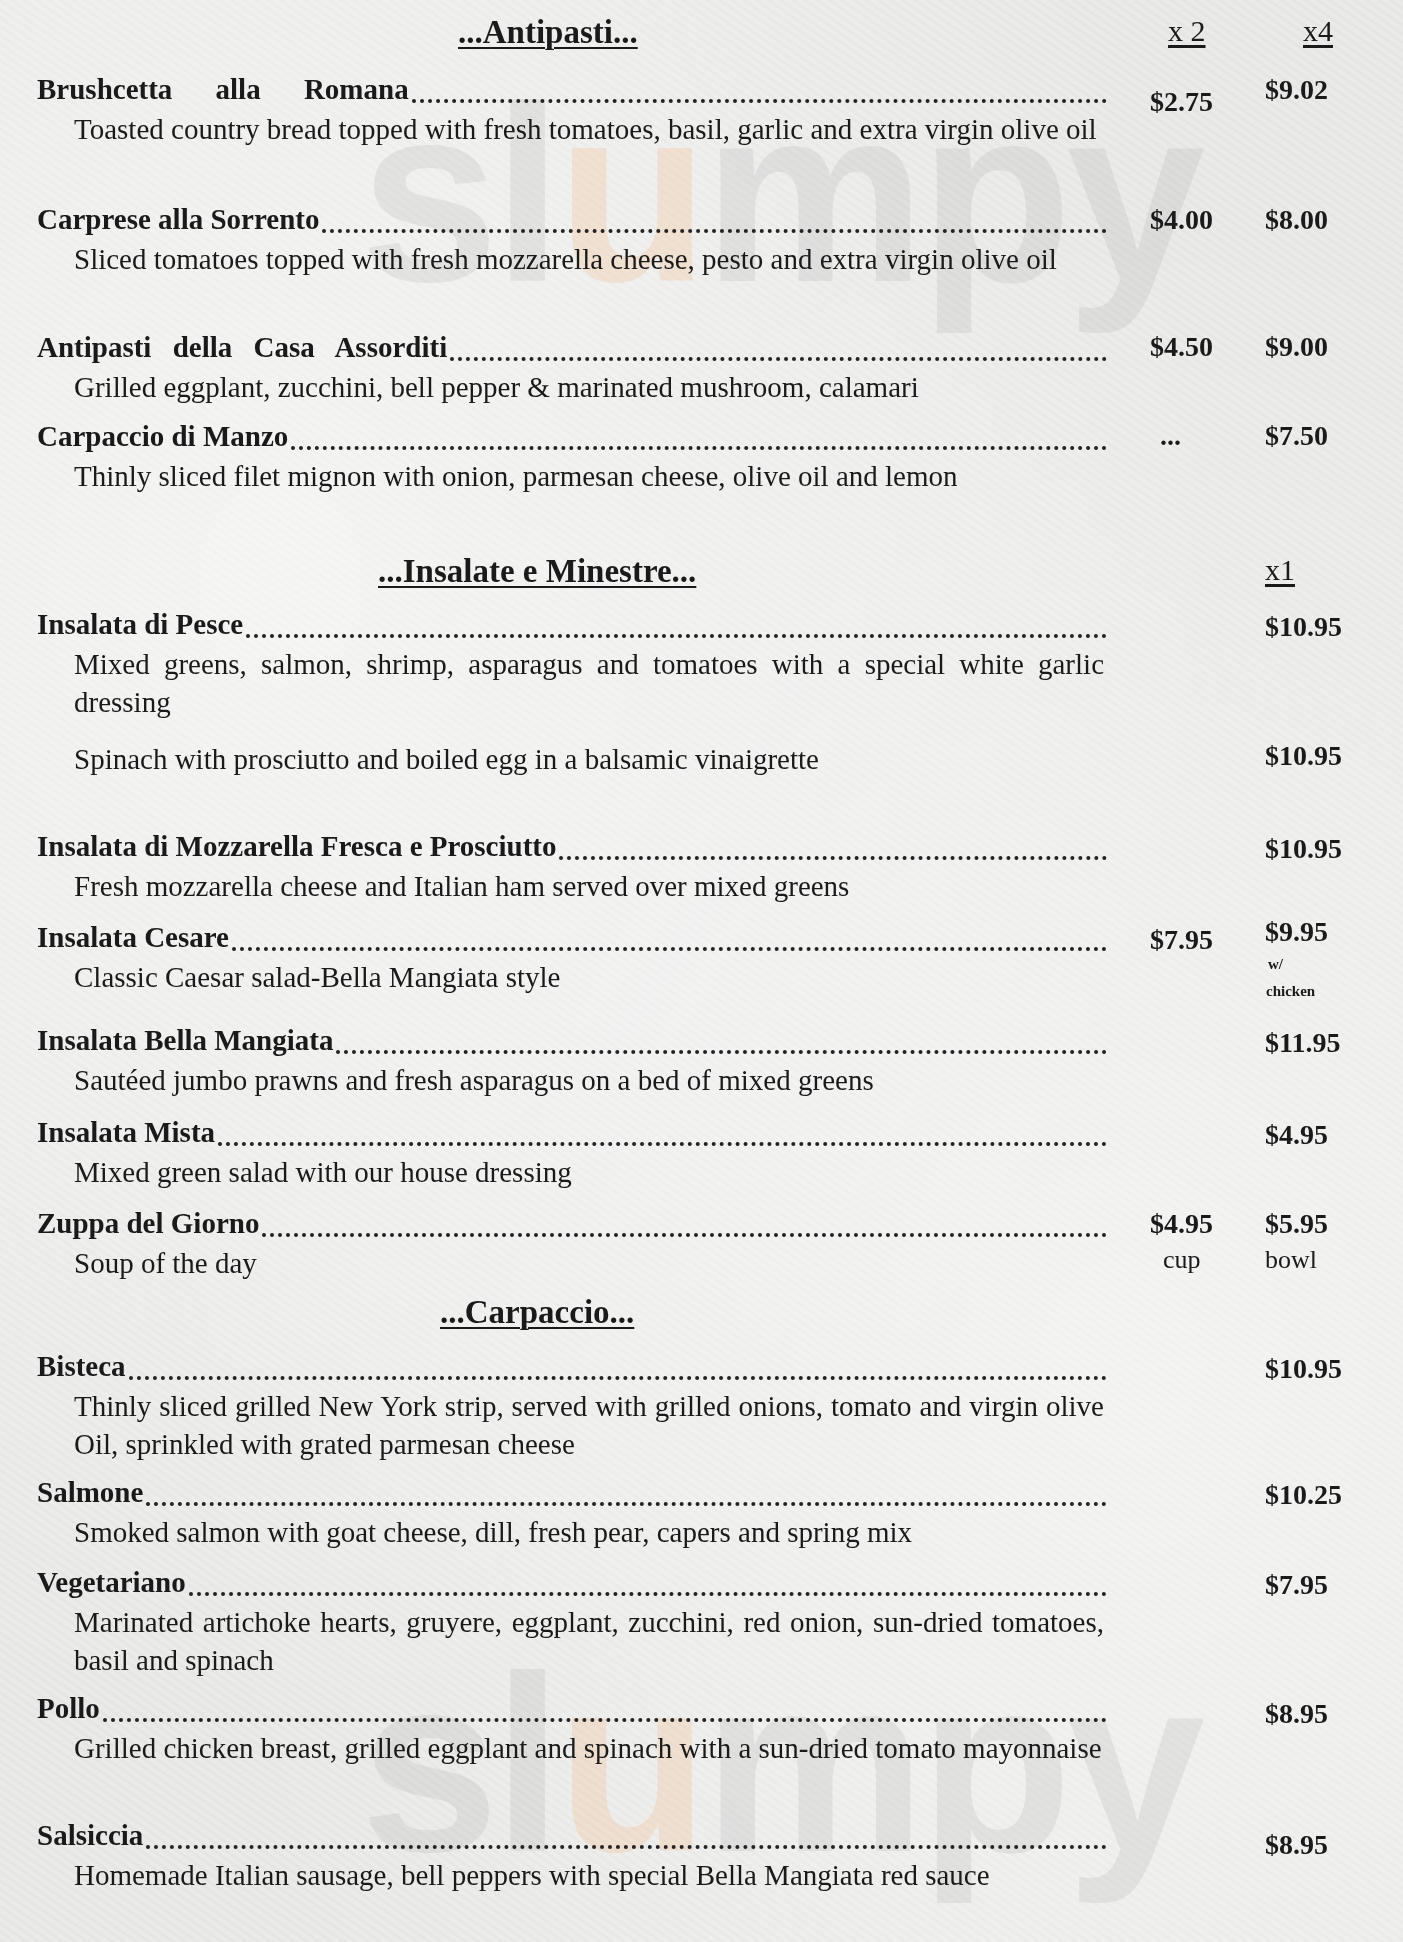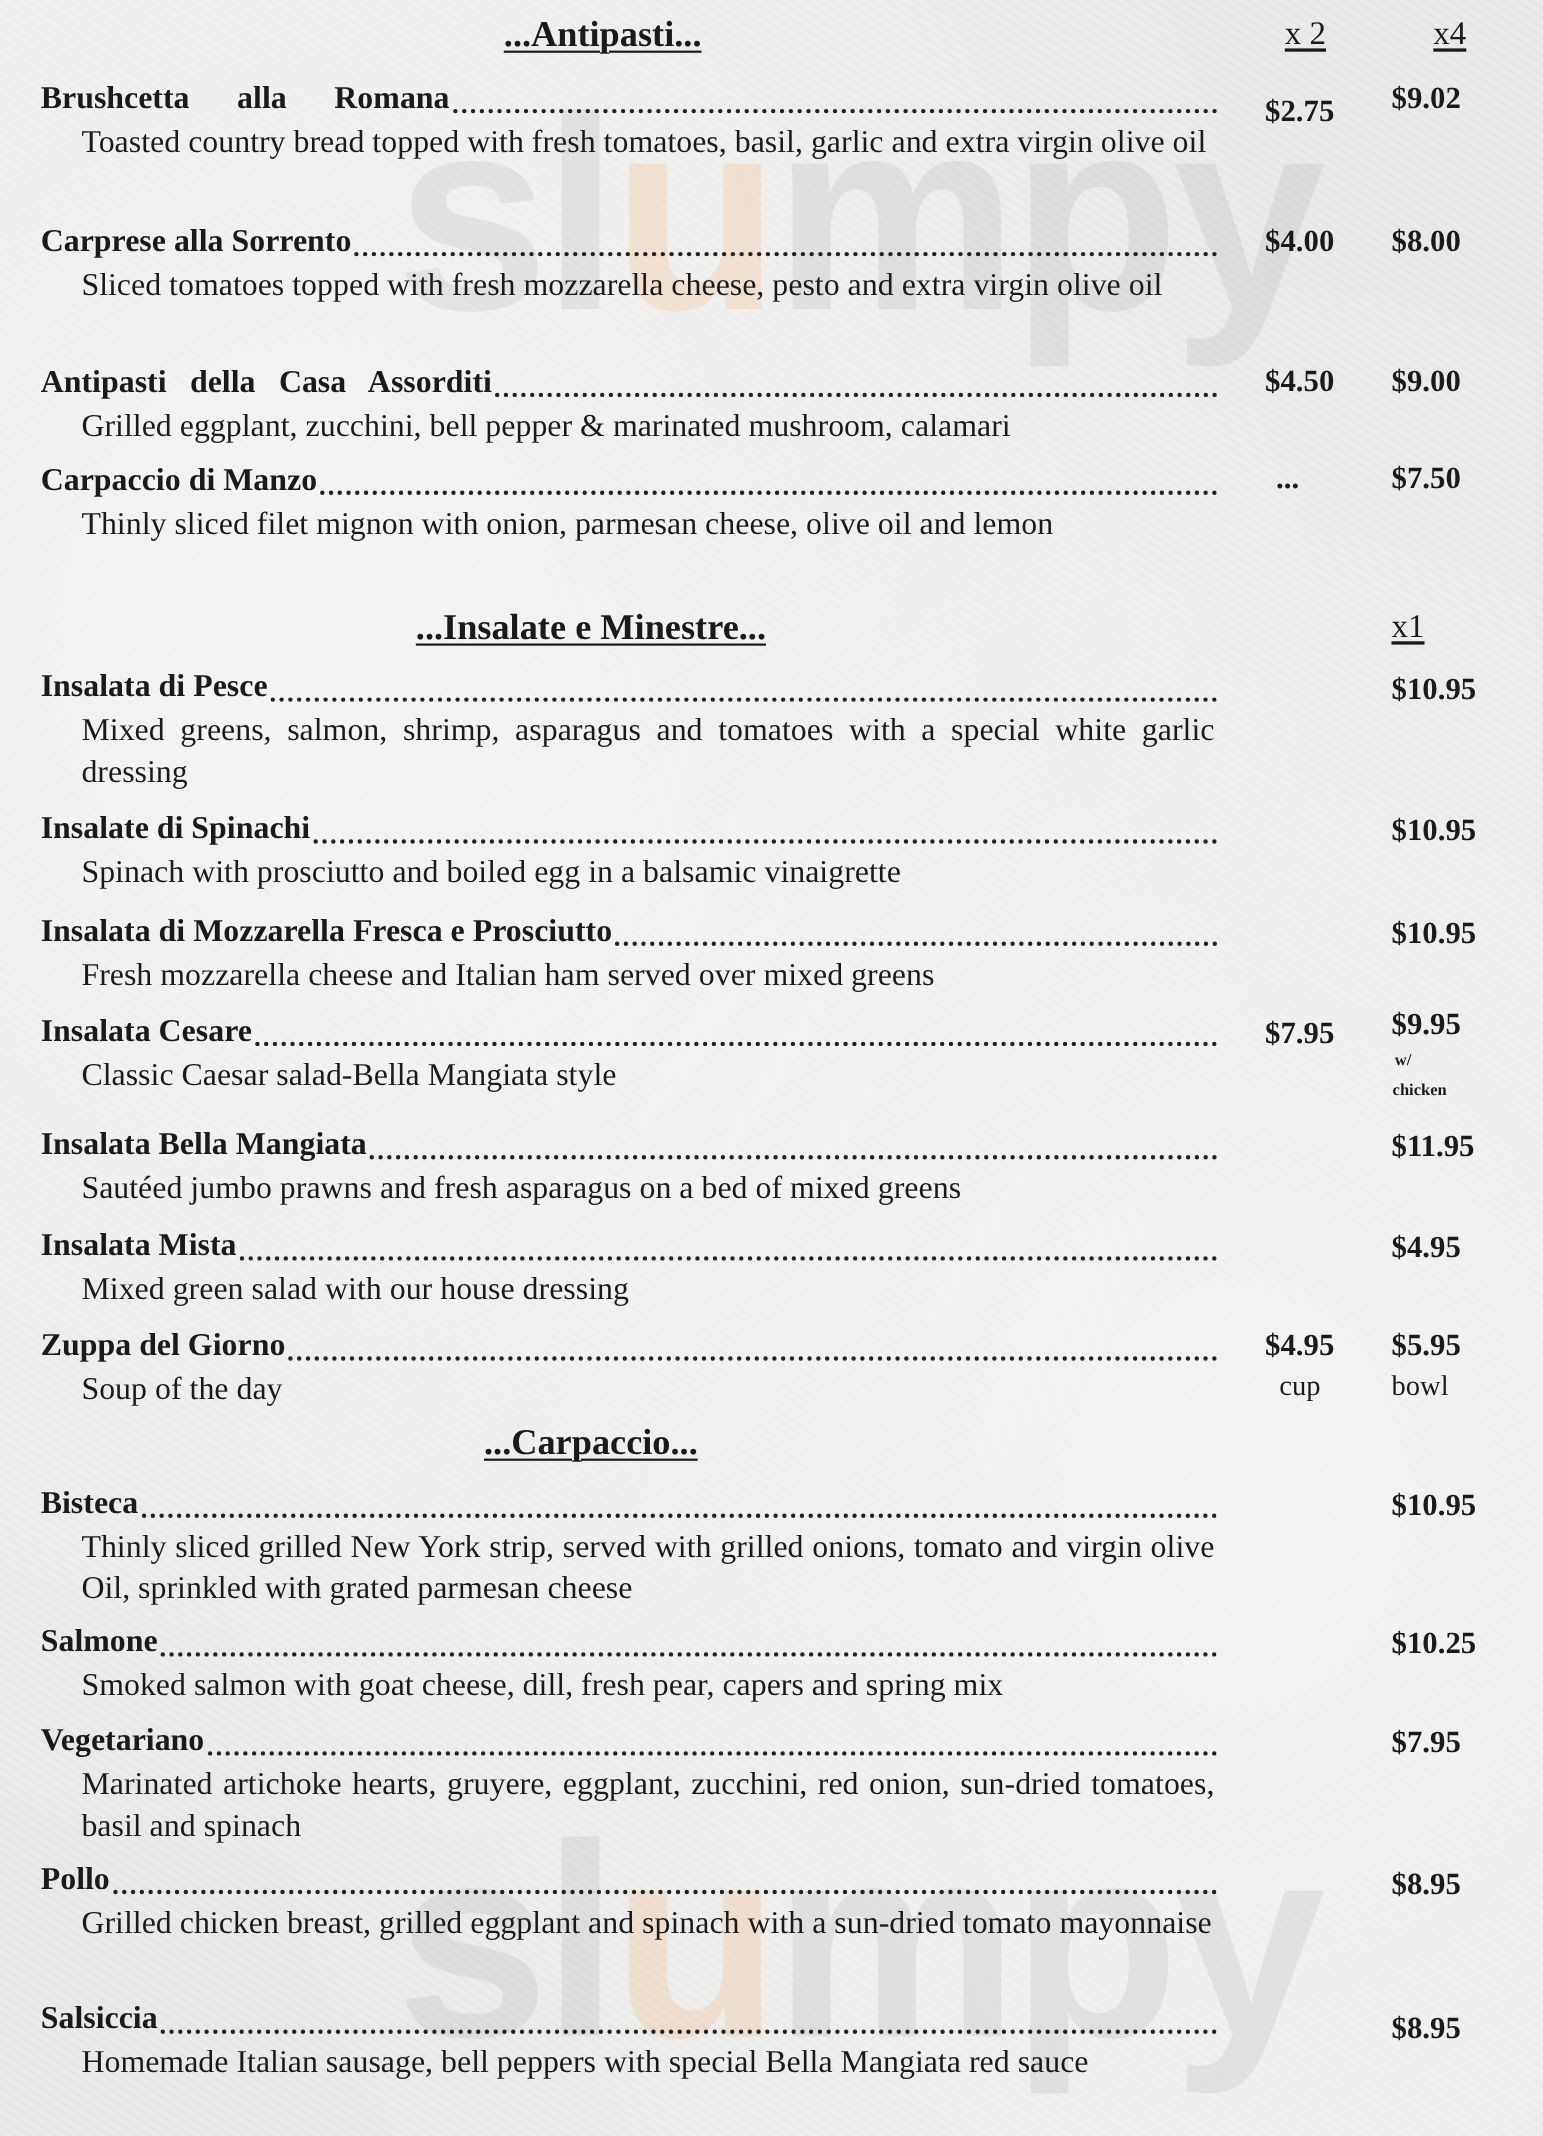--- a/index.html
+++ b/index.html
@@ -106,24 +106,20 @@
 <div class="item" style="top:607px;">
   <div class="name-line">
       <span class="name">Insalata di Pesce</span>
       <span class="leader"></span>
     </div>
   <div class="desc">Mixed greens, salmon, shrimp, asparagus and tomatoes with a special white garlic dressing</div>
 </div>
 <div class="price" style="left:1265px; top:611px;">$10.95</div>
 
 <div class="item" style="top:736px;">
-  <div class="name-line">
-      <span class="name">Insalate di Spinachi</span>
-      <span class="leader"></span>
-    </div>
   <div class="desc">Spinach with prosciutto and boiled egg in a balsamic vinaigrette</div>
 </div>
 <div class="price" style="left:1265px; top:740px;">$10.95</div>
 
 <div class="item" style="top:829px;">
   <div class="name-line">
       <span class="name">Insalata di Mozzarella Fresca e Prosciutto</span>
       <span class="leader"></span>
     </div>
   <div class="desc">Fresh mozzarella cheese and Italian ham served over mixed greens</div>

